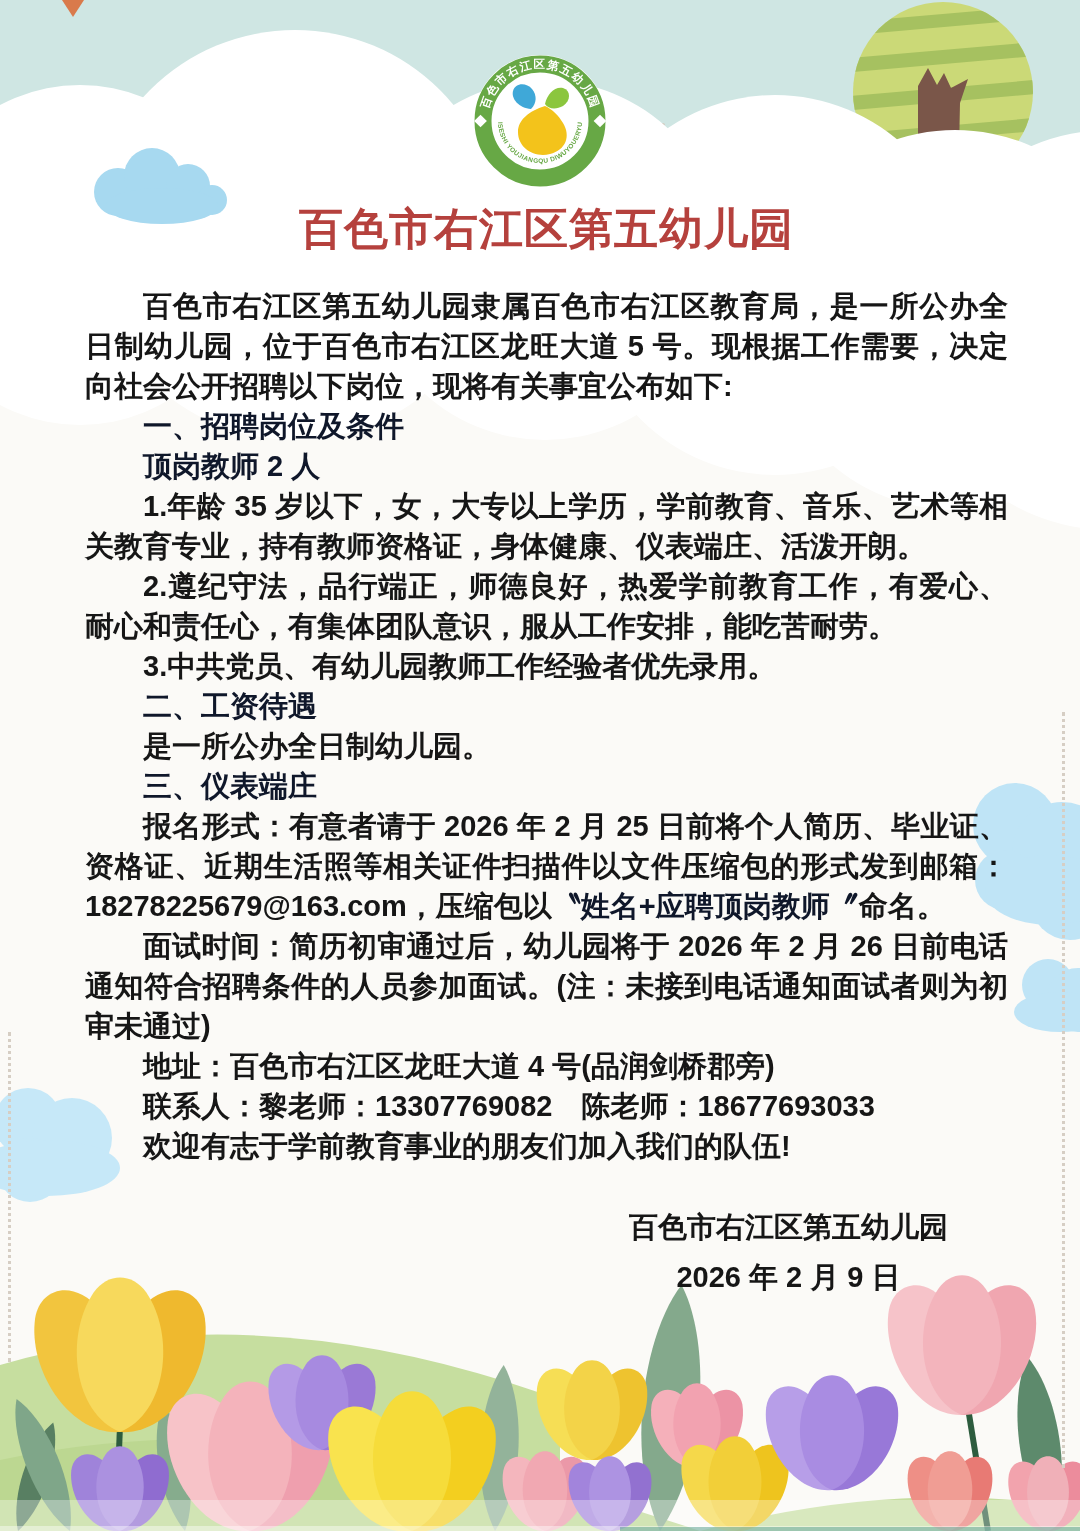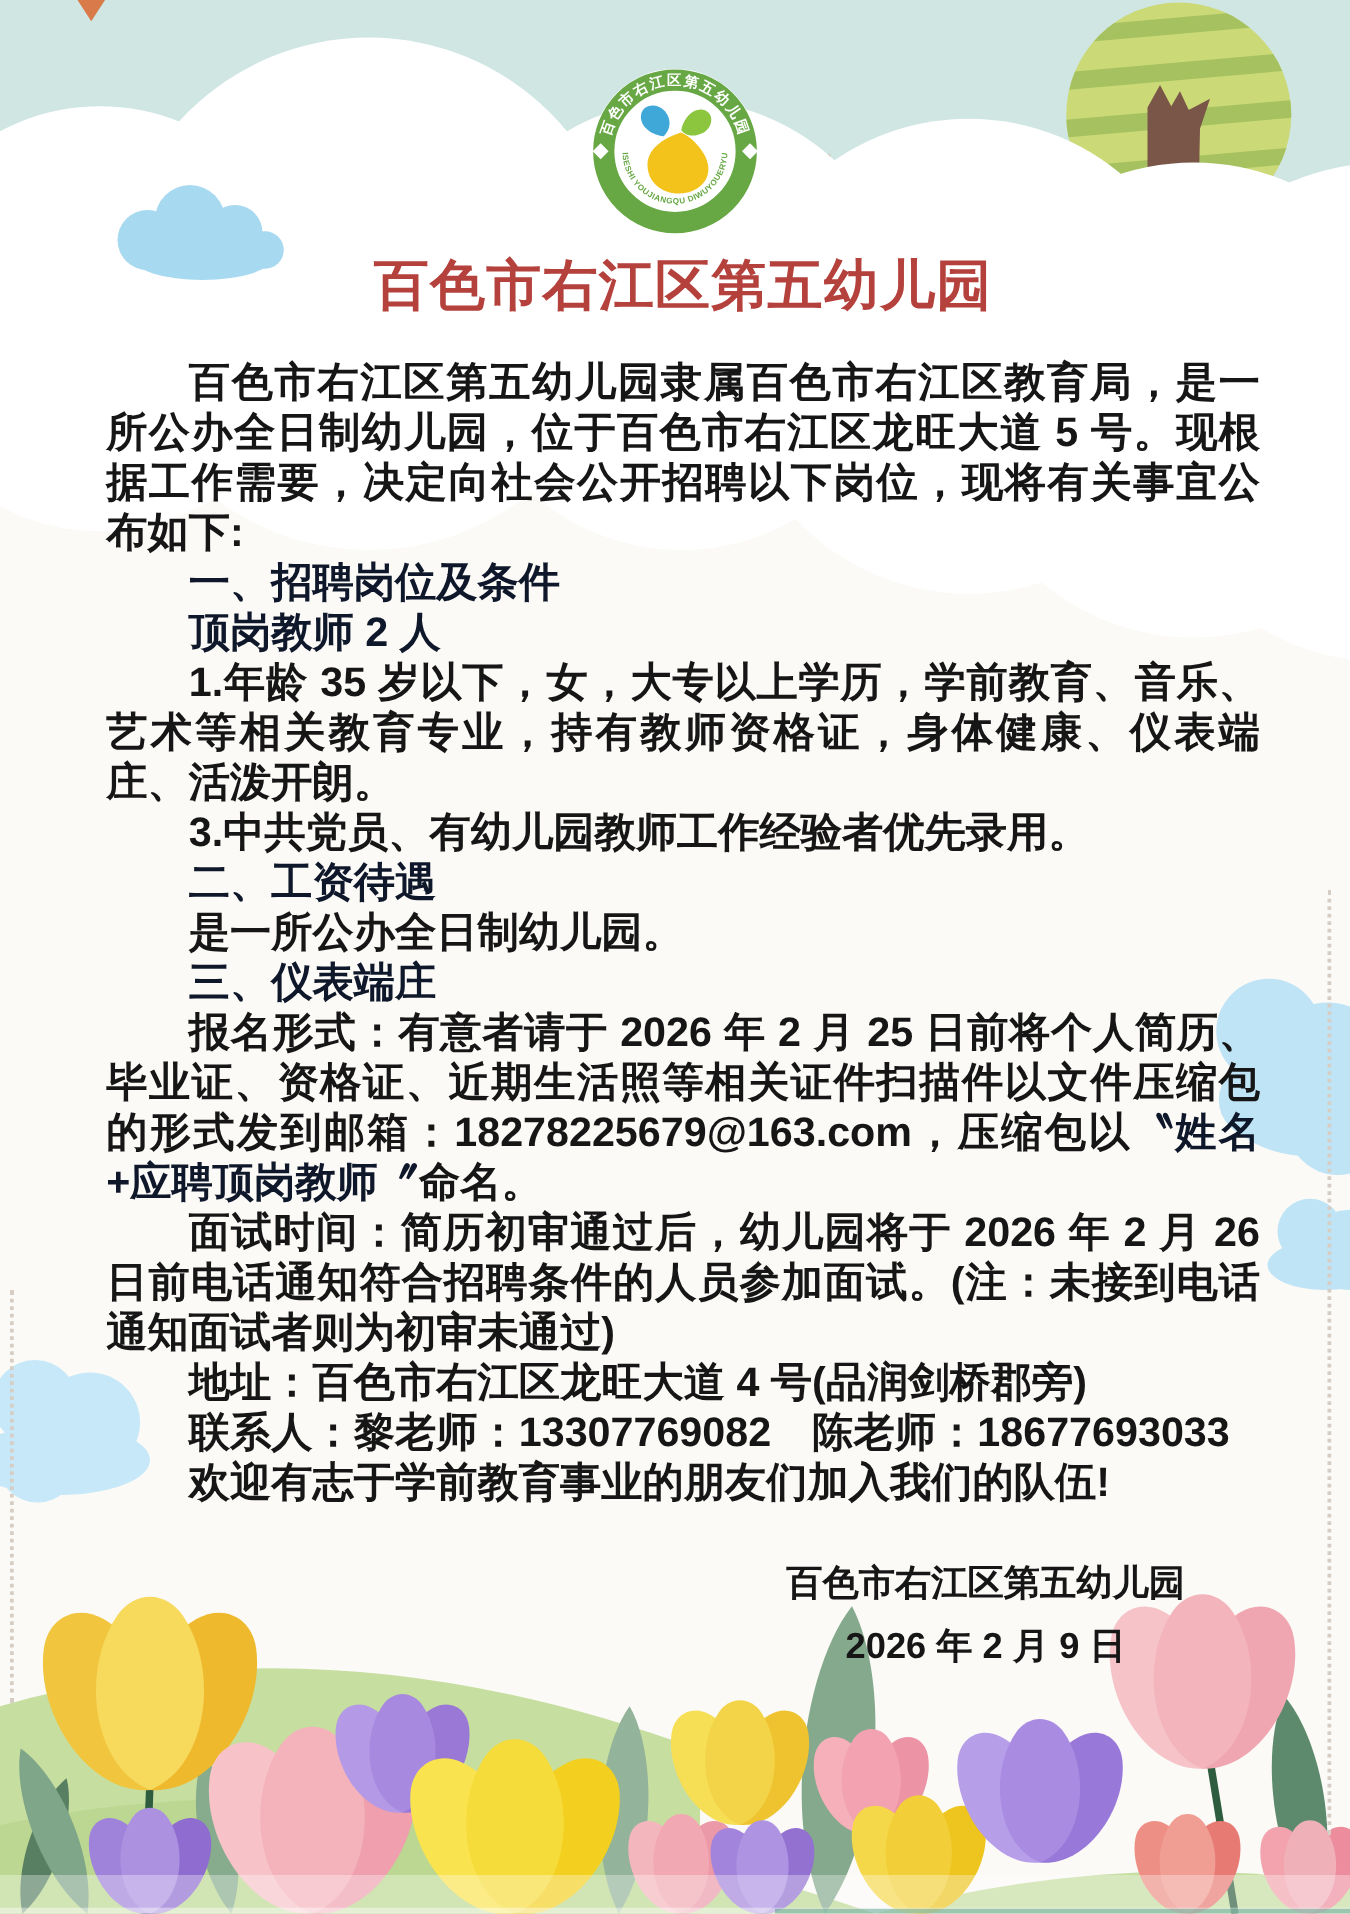--- a/index.html
+++ b/index.html
@@ -8,21 +8,21 @@
     background:#fbfaf7; overflow:hidden;
     font-family:"Liberation Sans", sans-serif;
   }
   .decor { position:absolute; left:0; top:0; width:1080px; height:1531px; }
   .logo-wrap { position:absolute; left:471px; top:52px; width:138px; height:138px; }
 
   .content { position:absolute; left:85px; top:0; width:923px; color:#161616; font-weight:700; }
   .title-wrap { padding-top:198px; }
   .title { margin:0; color:#b5413d; font-size:44px; line-height:62px; font-weight:700; text-align:center; letter-spacing:1px; }
   .bodytext { margin-top:26px; }
-  .bodytext p { margin:0; font-size:33px; line-height:40px; text-align:justify; text-justify:inter-ideograph; }
+  .bodytext p { margin:0; font-size:29px; line-height:40px; text-align:justify; text-justify:inter-ideograph; }
   .indent { text-indent:2em; }
   .red { color:#0f172a; }
   .sig { width:max-content; margin:36px 60px 0 auto; text-align:center; font-size:29px; line-height:50px; font-weight:700; color:#161616; }
 
   .vdots { position:absolute; width:0; border-left:3px dotted #d6cec4; }
   .vdots.left  { left:8px;  top:1032px; height:330px; }
   .vdots.right { left:1062px; top:712px; height:756px; }
 </style>
 </head>
 <body>
@@ -217,20 +217,21 @@
   <div class="content">
     <div class="title-wrap">
       <h1 class="title">百色市右江区第五幼儿园</h1>
     </div>
 
     <div class="bodytext">
       <p class="indent">百色市右江区第五幼儿园隶属百色市右江区教育局，是一所公办全日制幼儿园，位于百色市右江区龙旺大道 5 号。现根据工作需要，决定向社会公开招聘以下岗位，现将有关事宜公布如下:</p>
       <p class="indent red">一、招聘岗位及条件</p>
       <p class="indent red">顶岗教师 2 人</p>
       <p class="indent">1.年龄 35 岁以下，女，大专以上学历，学前教育、音乐、艺术等相关教育专业，持有教师资格证，身体健康、仪表端庄、活泼开朗。</p>
+      <p class="indent">2.遵纪守法，品行端正，师德良好，热爱学前教育工作，有爱心、耐心和责任心，有集体团队意识，服从工作安排，能吃苦耐劳。</p>
       <p class="indent">3.中共党员、有幼儿园教师工作经验者优先录用。</p>
       <p class="indent red">二、工资待遇</p>
       <p class="indent">是一所公办全日制幼儿园。</p>
       <p class="indent red">三、仪表端庄</p>
       <p class="indent"><span>报名形式：有意者请于 2026 年 2 月 25 日前将个人简历、毕业证、资格证、近期生活照等相关证件扫描件以文件压缩包的形式发到邮箱：18278225679@163.com，压缩包以</span><span class="red">〝姓名+应聘顶岗教师〞</span><span>命名。</span></p>
       <p class="indent">面试时间：简历初审通过后，幼儿园将于 2026 年 2 月 26 日前电话通知符合招聘条件的人员参加面试。(注：未接到电话通知面试者则为初审未通过)</p>
       <p class="indent">地址：百色市右江区龙旺大道 4 号(品润剑桥郡旁)</p>
       <p class="indent">联系人：黎老师：13307769082　陈老师：18677693033</p>
       <p class="indent">欢迎有志于学前教育事业的朋友们加入我们的队伍!</p>
     </div>

